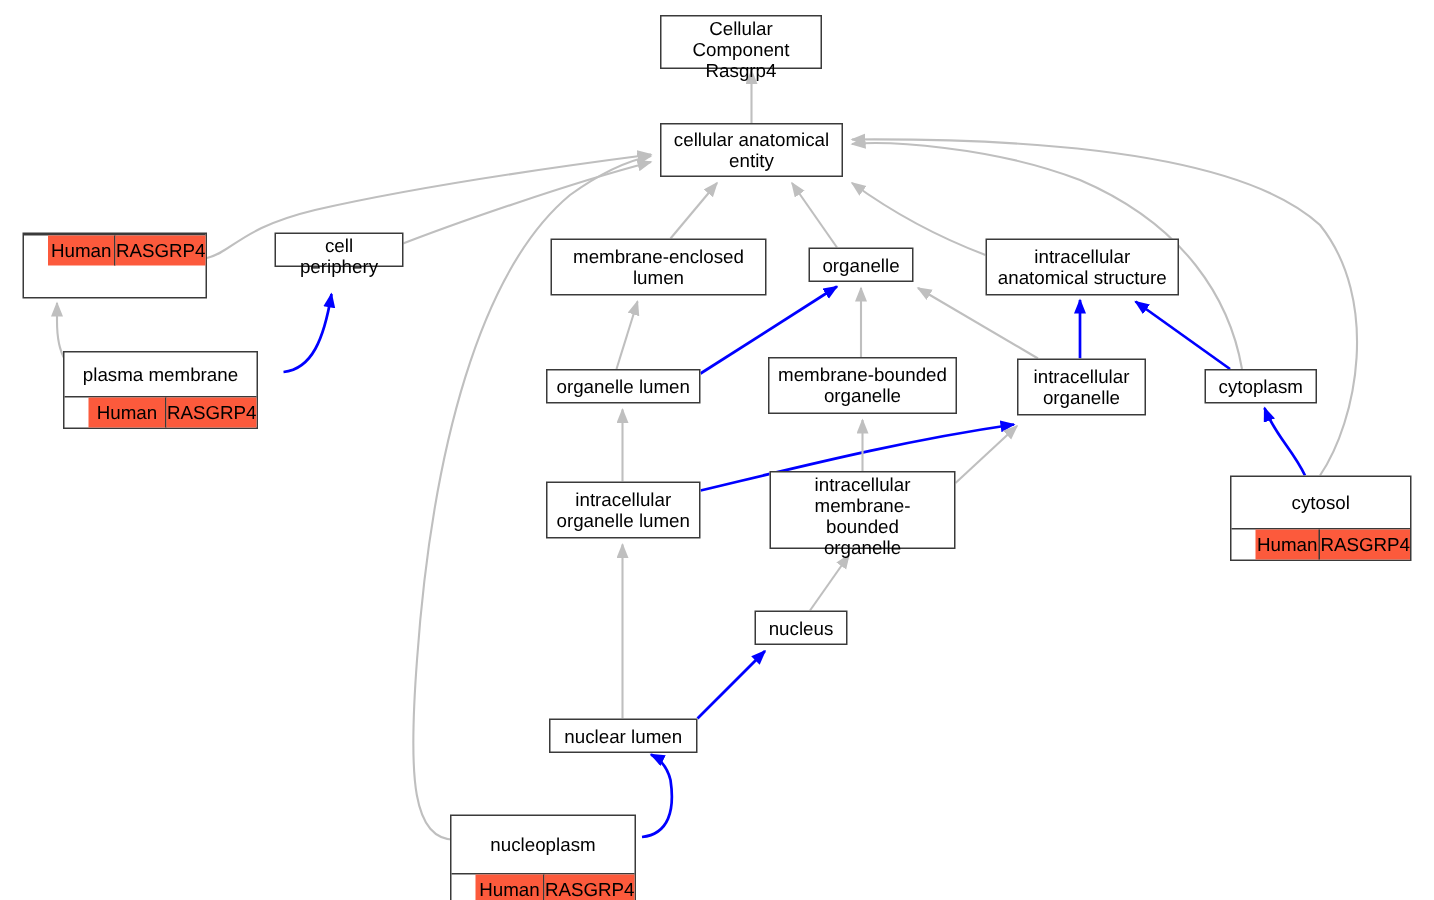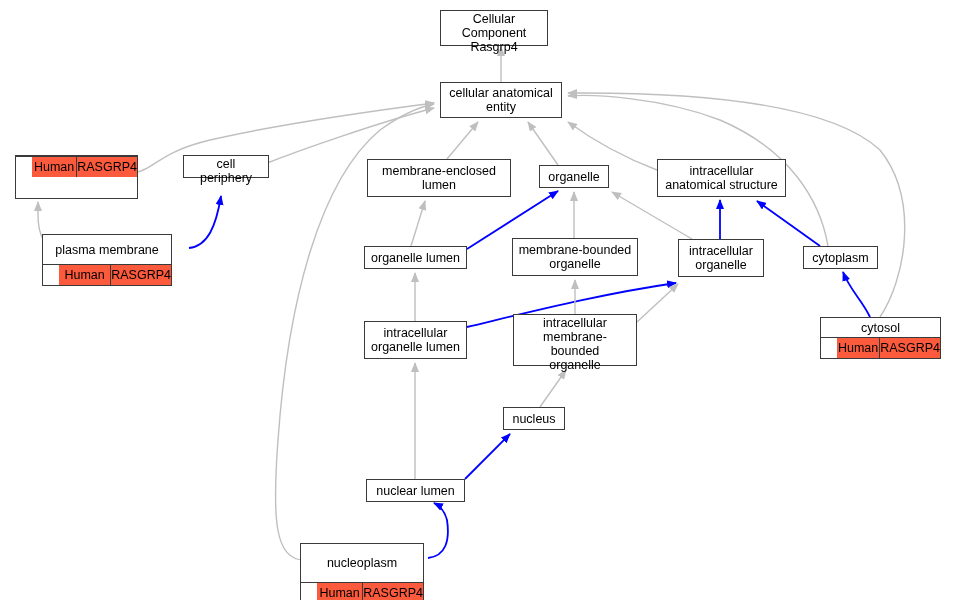--- a/index.html
+++ b/index.html
@@ -109,21 +109,21 @@
       </div>
       <div class="node" style="left: 364px; top: 321px; width: 103px; height: 38px;">
         <div class="title">intracellular
 organelle lumen</div>
       </div>
       <div class="node" style="left: 513px; top: 314px; width: 124px; height: 52px;">
         <div class="title">intracellular
 membrane-bounded
 organelle</div>
       </div>
-      <div class="node" style="left: 820px; top: 317px; width: 121px; height: 42px;">
+      <div class="node" style="left: 820px; top: 317px; width: 121px; height: 57px;">
         <div class="title">cytosol</div>
         <div class="badges">
           <div class="badge org">Human</div>
           <div class="badge">RASGRP4</div>
         </div>
       </div>
       <div class="node" style="left: 503px; top: 407px; width: 62px; height: 23px;">
         <div class="title">nucleus</div>
       </div>
       <div class="node" style="left: 366px; top: 479px; width: 99px; height: 23px;">

